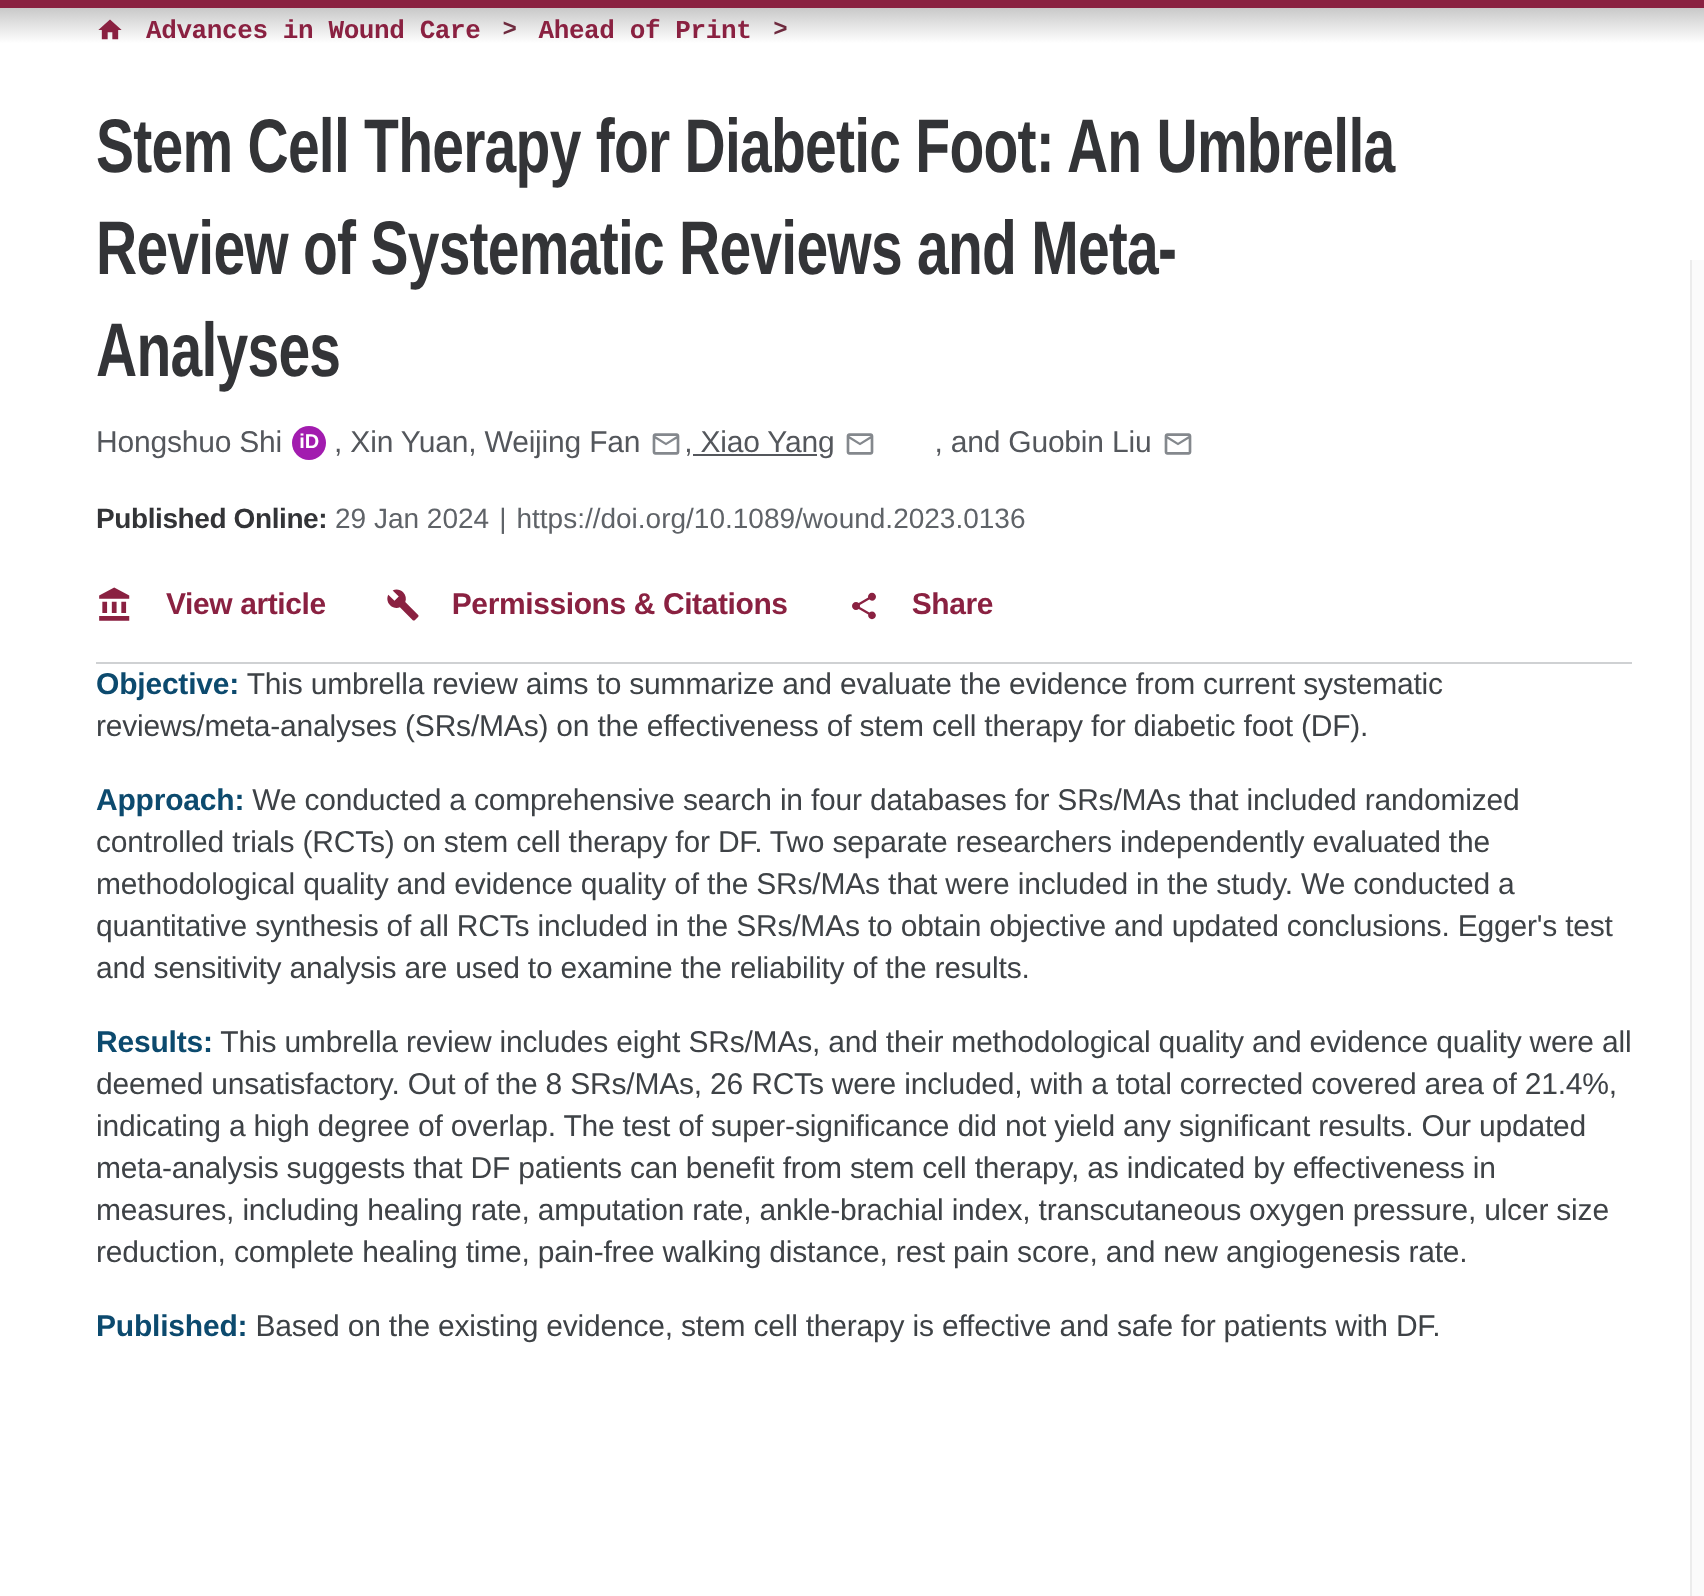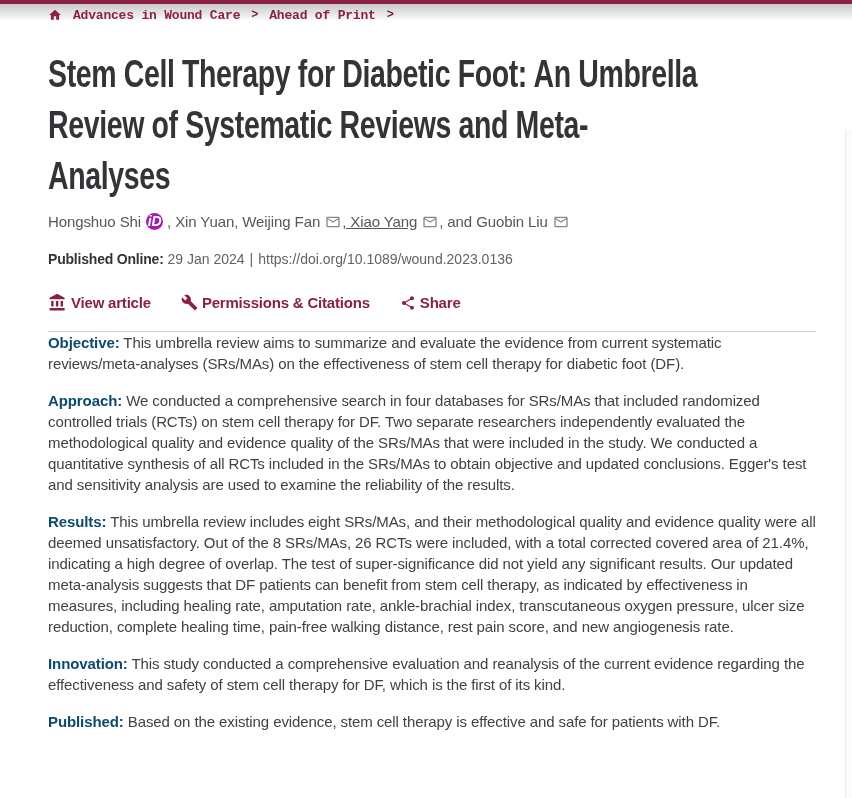--- a/index.html
+++ b/index.html
@@ -45,41 +45,41 @@
   .authors {
     margin-top: 10px;
     font-size: 15px; color: #54575c;
     display: flex; align-items: center; flex-wrap: wrap;
     letter-spacing: -0.1px;
   }
   .orcid-icon {
     display: inline-flex; align-items: center; justify-content: center;
     width: 17px; height: 17px; border-radius: 50%;
     background: #a21caf; color: #ffffff;
-    font-size: 14px; font-weight: bold;
-    margin: 0 4px 0 5px; cursor: pointer; font-style: italic;
+    font-size: 10px; font-weight: bold;
+    margin: 0 4px 0 5px; cursor: pointer;
   }
   .mail-icon { display: inline-flex; margin: 2px 1px 0 5px; cursor: pointer; }
 
   .published {
     margin-top: 21px; font-size: 14px; color: #5f6368;
   }
   .published b { color: #333437; letter-spacing: -0.2px; }
   .published .pipe { margin: 0 5px; }
   .published a { color: #5f6368; text-decoration: none; cursor: pointer; }
 
   .actions {
     margin-top: 26px;
     display: flex; align-items: center;
     width: 768px;
     font-size: 15px; font-weight: bold;
     letter-spacing: -0.2px;
   }
   .action {
-    display: inline-flex; align-items: center; gap: 4px;
+    display: inline-flex; align-items: center; gap: 16px;
     color: #8a2141; text-decoration: none; cursor: pointer;
   }
   .action + .action { margin-left: 30px; justify-content: flex-end; }
   .push-right { margin-left: auto; }
 
   hr.divider {
     border: none; border-top: 1px solid #cfd1d3;
     margin: 19px 0 0 0; width: 768px;
   }
   h2.abstract-heading {
@@ -133,21 +133,21 @@
         <svg width="16" height="16" viewBox="0 0 24 24" fill="#84888d">
           <path d="M20 4H4c-1.1 0-2 .9-2 2v12c0 1.1.9 2 2 2h16c1.1 0 2-.9 2-2V6c0-1.1-.9-2-2-2zm0 2v.01L12 11 4 6.01V6h16zm0 12H4V8l8 5 8-5v10z"></path>
         </svg>
       </span>
       <span style="white-space: pre; text-decoration: underline;">, Xiao Yang</span>
       <span class="mail-icon">
         <svg width="16" height="16" viewBox="0 0 24 24" fill="#84888d">
           <path d="M20 4H4c-1.1 0-2 .9-2 2v12c0 1.1.9 2 2 2h16c1.1 0 2-.9 2-2V6c0-1.1-.9-2-2-2zm0 2v.01L12 11 4 6.01V6h16zm0 12H4V8l8 5 8-5v10z"></path>
         </svg>
       </span>
-      <span style="white-space: pre;">, and Guobin Liu</span>
+      <span style="white-space: pre; margin-left: 28px;">, and Guobin Liu</span>
       <span class="mail-icon">
         <svg width="16" height="16" viewBox="0 0 24 24" fill="#84888d">
           <path d="M20 4H4c-1.1 0-2 .9-2 2v12c0 1.1.9 2 2 2h16c1.1 0 2-.9 2-2V6c0-1.1-.9-2-2-2zm0 2v.01L12 11 4 6.01V6h16zm0 12H4V8l8 5 8-5v10z"></path>
         </svg>
       </span>
     </div>
 
   <div class="published">
     <b>Published Online:</b>
     <span>29 Jan 2024</span><span class="pipe">|</span><a>https://doi.org/10.1089/wound.2023.0136</a>
@@ -180,18 +180,17 @@
     </a>
   </div>
 
   <hr class="divider">
 
 
   <div id="abstract-sections">
       <p class="abs-para"><b>Objective:</b><span> This umbrella review aims to summarize and evaluate the evidence from current systematic reviews/meta-analyses (SRs/MAs) on the effectiveness of stem cell therapy for diabetic foot (DF).</span></p>
       <p class="abs-para"><b>Approach:</b><span> We conducted a comprehensive search in four databases for SRs/MAs that included randomized controlled trials (RCTs) on stem cell therapy for DF. Two separate researchers independently evaluated the methodological quality and evidence quality of the SRs/MAs that were included in the study. We conducted a quantitative synthesis of all RCTs included in the SRs/MAs to obtain objective and updated conclusions. Egger's test and sensitivity analysis are used to examine the reliability of the results.</span></p>
       <p class="abs-para"><b>Results:</b><span> This umbrella review includes eight SRs/MAs, and their methodological quality and evidence quality were all deemed unsatisfactory. Out of the 8 SRs/MAs, 26 RCTs were included, with a total corrected covered area of 21.4%, indicating a high degree of overlap. The test of super-significance did not yield any significant results. Our updated meta-analysis suggests that DF patients can benefit from stem cell therapy, as indicated by effectiveness in measures, including healing rate, amputation rate, ankle-brachial index, transcutaneous oxygen pressure, ulcer size reduction, complete healing time, pain-free walking distance, rest pain score, and new angiogenesis rate.</span></p>
-      <p class="abs-para"><b>Innovation:</b><span> This study conducted a comprehensive evaluation and reanalysis of the current evidence regarding the effectiveness and safety of stem cell therapy for DF, which is the first of its kind.</span></p>
       <p class="abs-para"><b>Published:</b><span> Based on the existing evidence, stem cell therapy is effective and safe for patients with DF.</span></p>
     </div>
 </main>
 
 <div class="right-edge"></div>
 
 </body></html>

